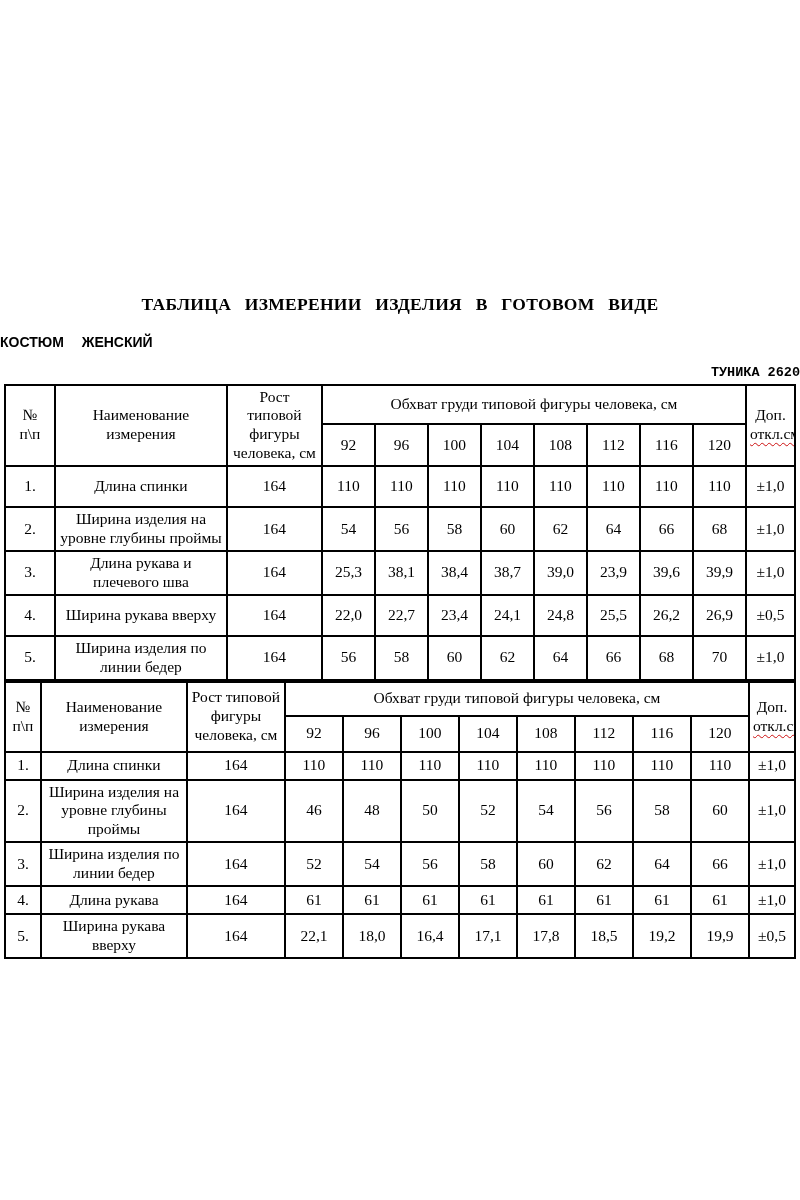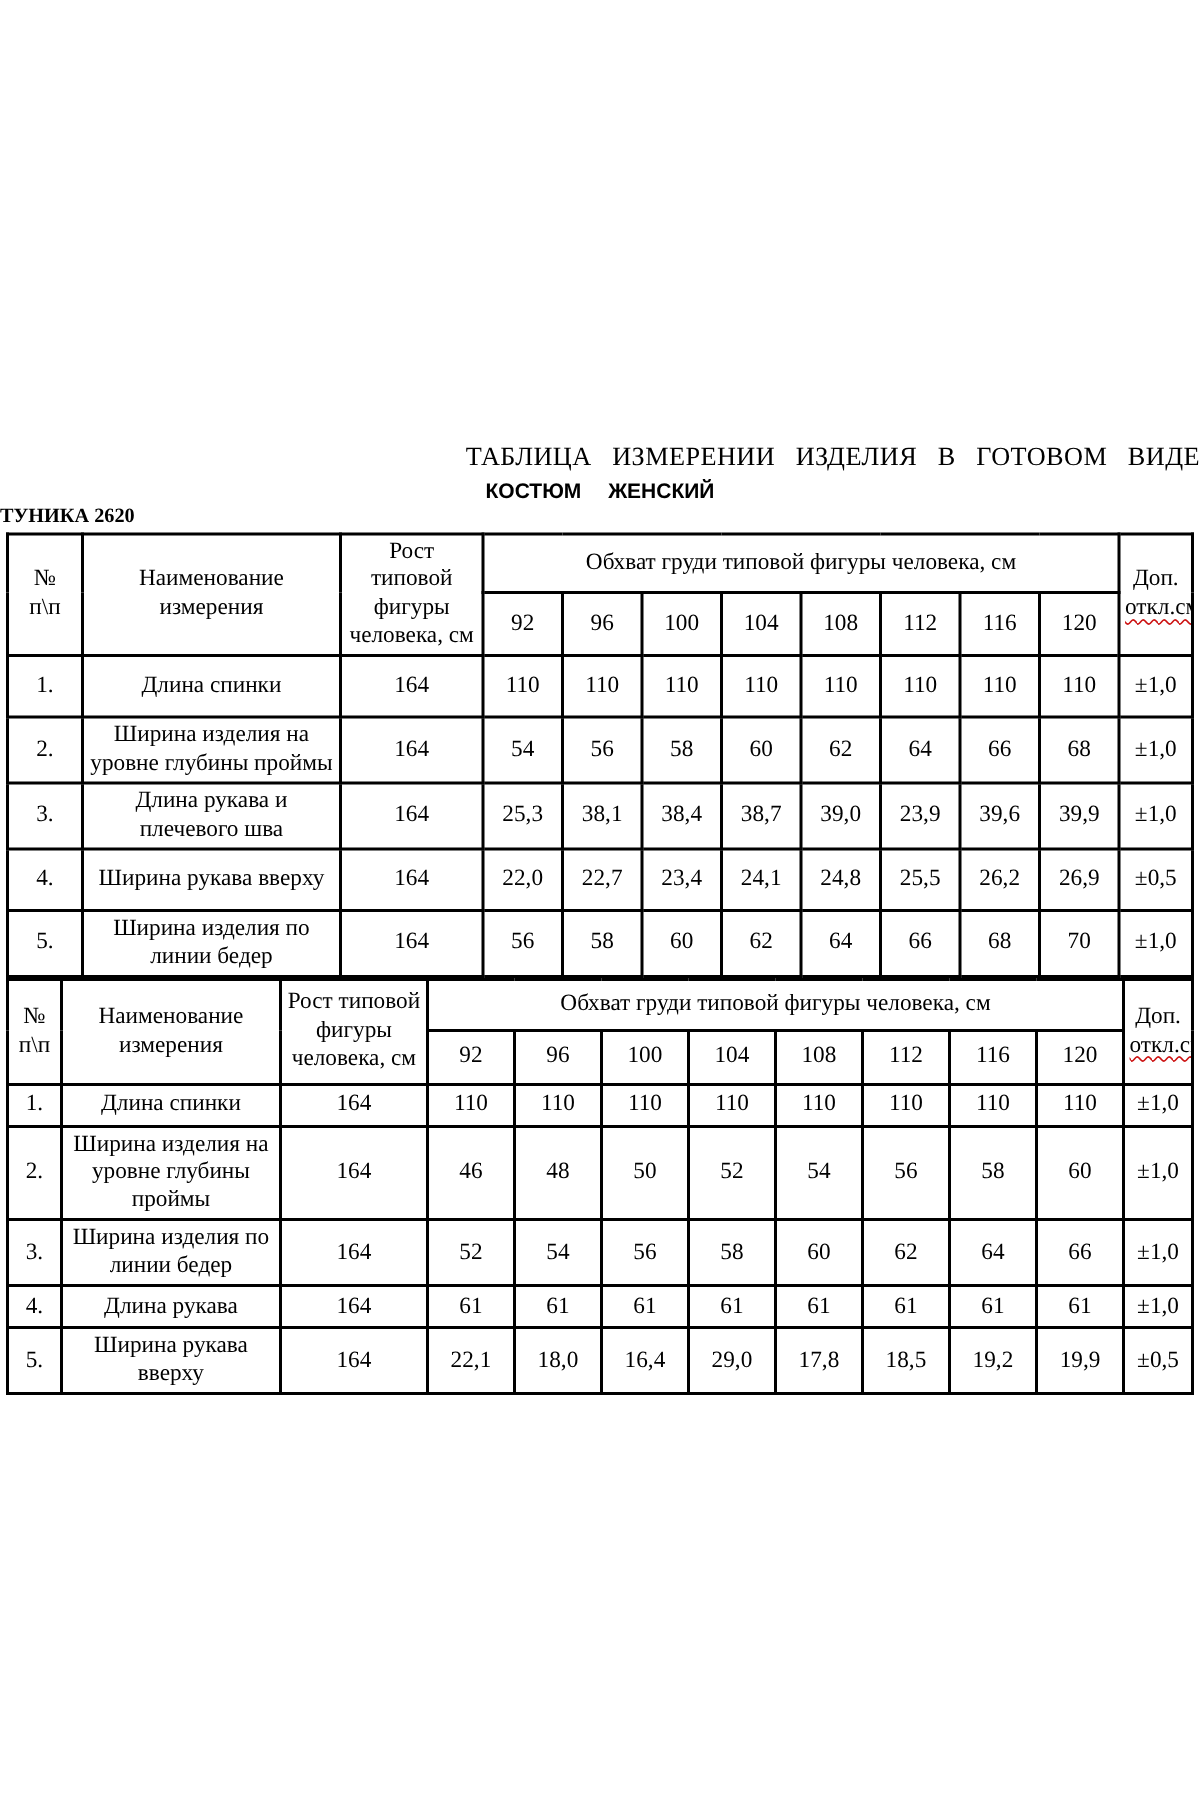--- a/index.html
+++ b/index.html
@@ -5,31 +5,31 @@
   :root{ --squiggle-color:#cc1111; }
   *{ box-sizing:border-box; }
   html,body{ margin:0; padding:0; }
   body{
     width:800px; height:1200px; background:#ffffff; color:#000;
     font-family:"Liberation Serif", serif; overflow:hidden;
   }
   .page{ padding-top:294px; }
 
   .doc-title{
-    font-family:"Liberation Serif", serif; font-weight:normal; font-size:17.5px;
-    text-align:right; word-spacing:9px; letter-spacing:.3px; line-height:1.15;
+    font-family:"Liberation Serif", serif; font-weight:bold; font-size:17.5px;
+    text-align:center; word-spacing:9px; letter-spacing:.3px; line-height:1.15;
   }
   .doc-subtitle{
     font-family:"Liberation Sans", sans-serif; font-weight:bold; font-size:14px;
-    text-align:center; word-spacing:14px; line-height:1.3; margin-top:4px;
+    text-align:left; word-spacing:14px; line-height:1.3; margin-top:19px;
   }
   section{ margin:0; }
   .section-heading{
-    font-family:Liberation Serif, serif; font-weight:bold; font-size:13.5px;
-    text-align:left; line-height:1.2; margin:0 0 2px;
+    font-family:Liberation Mono, monospace; font-weight:bold; font-size:13.5px;
+    text-align:right; line-height:1.2; margin:14px 0 2px;
   }
 
   table.meas{
     border-collapse:collapse; table-layout:fixed; width:790px; margin:0 auto;
     border:2px solid #000;
   }
   .meas th,.meas td{
     border:2px solid #000; font-weight:normal; text-align:center; vertical-align:middle;
     padding:2px 3px; font-size:15.5px; line-height:1.22;
     font-family:"Liberation Serif", serif; overflow:hidden;
@@ -391,21 +391,21 @@
               <td>5.</td>
               <td>Ширина рукава вверху</td>
               <td>164</td>
 
                 <td>22,1</td>
 
                 <td>18,0</td>
 
                 <td>16,4</td>
 
-                <td>29,0</td>
+                <td>17,1</td>
 
                 <td>17,8</td>
 
                 <td>18,5</td>
 
                 <td>19,2</td>
 
                 <td>19,9</td>
 
               <td>±0,5</td>

